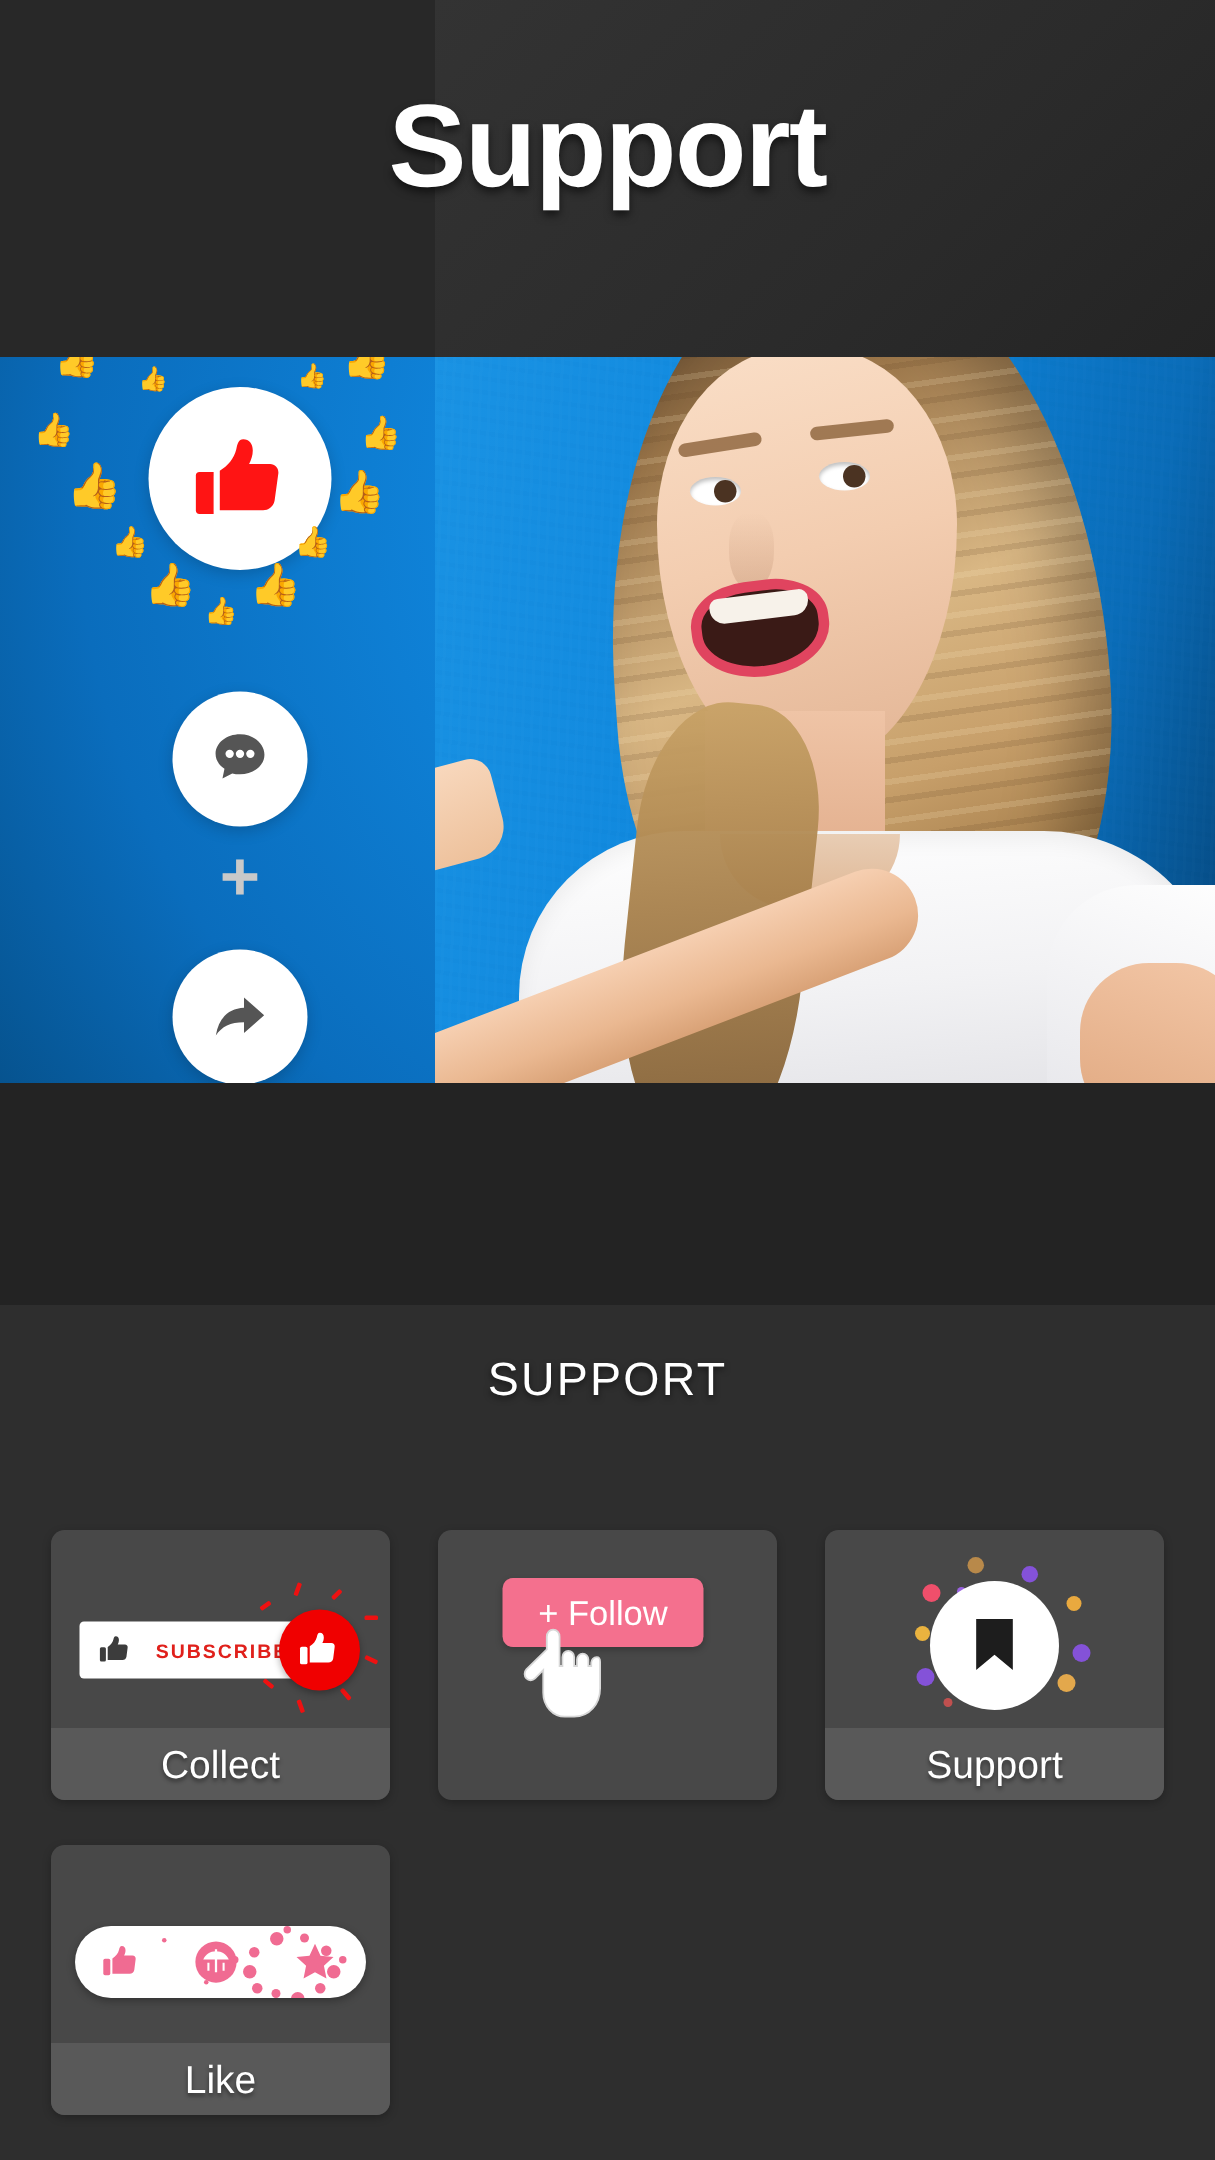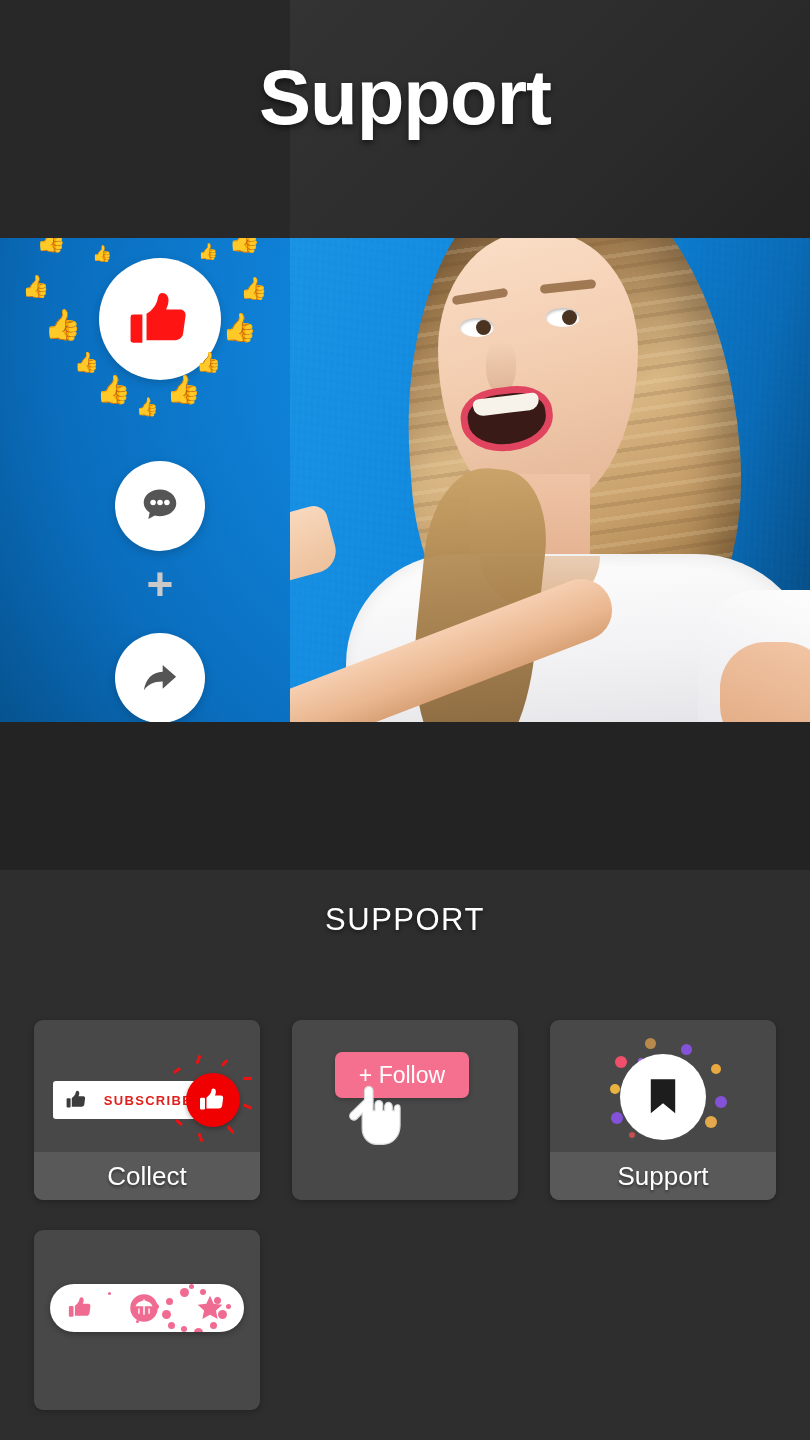--- a/index.html
+++ b/index.html
@@ -446,17 +446,18 @@
             <span class="pdot" style="left:168px;top:26px;width:9px;height:9px;"></span>
             <span class="pdot" style="left:164px;top:13px;width:7px;height:7px;"></span>
             <span class="pdot" style="left:150px;top:5px;width:6px;height:6px;"></span>
             <span class="pdot" style="left:139px;top:0px;width:5px;height:5px;"></span>
             <span class="pdot" style="left:104px;top:20px;width:5px;height:5px;"></span>
             <span class="pdot" style="left:176px;top:20px;width:5px;height:5px;"></span>
             <span class="pdot" style="left:58px;top:8px;width:3px;height:3px;"></span>
             <span class="pdot" style="left:86px;top:36px;width:3px;height:3px;"></span>
           </div>
         </div>
+        <div class="card-label">Like</div>
       </div>
 
     </div>
   </div>
 </div>
 
 </body></html>

